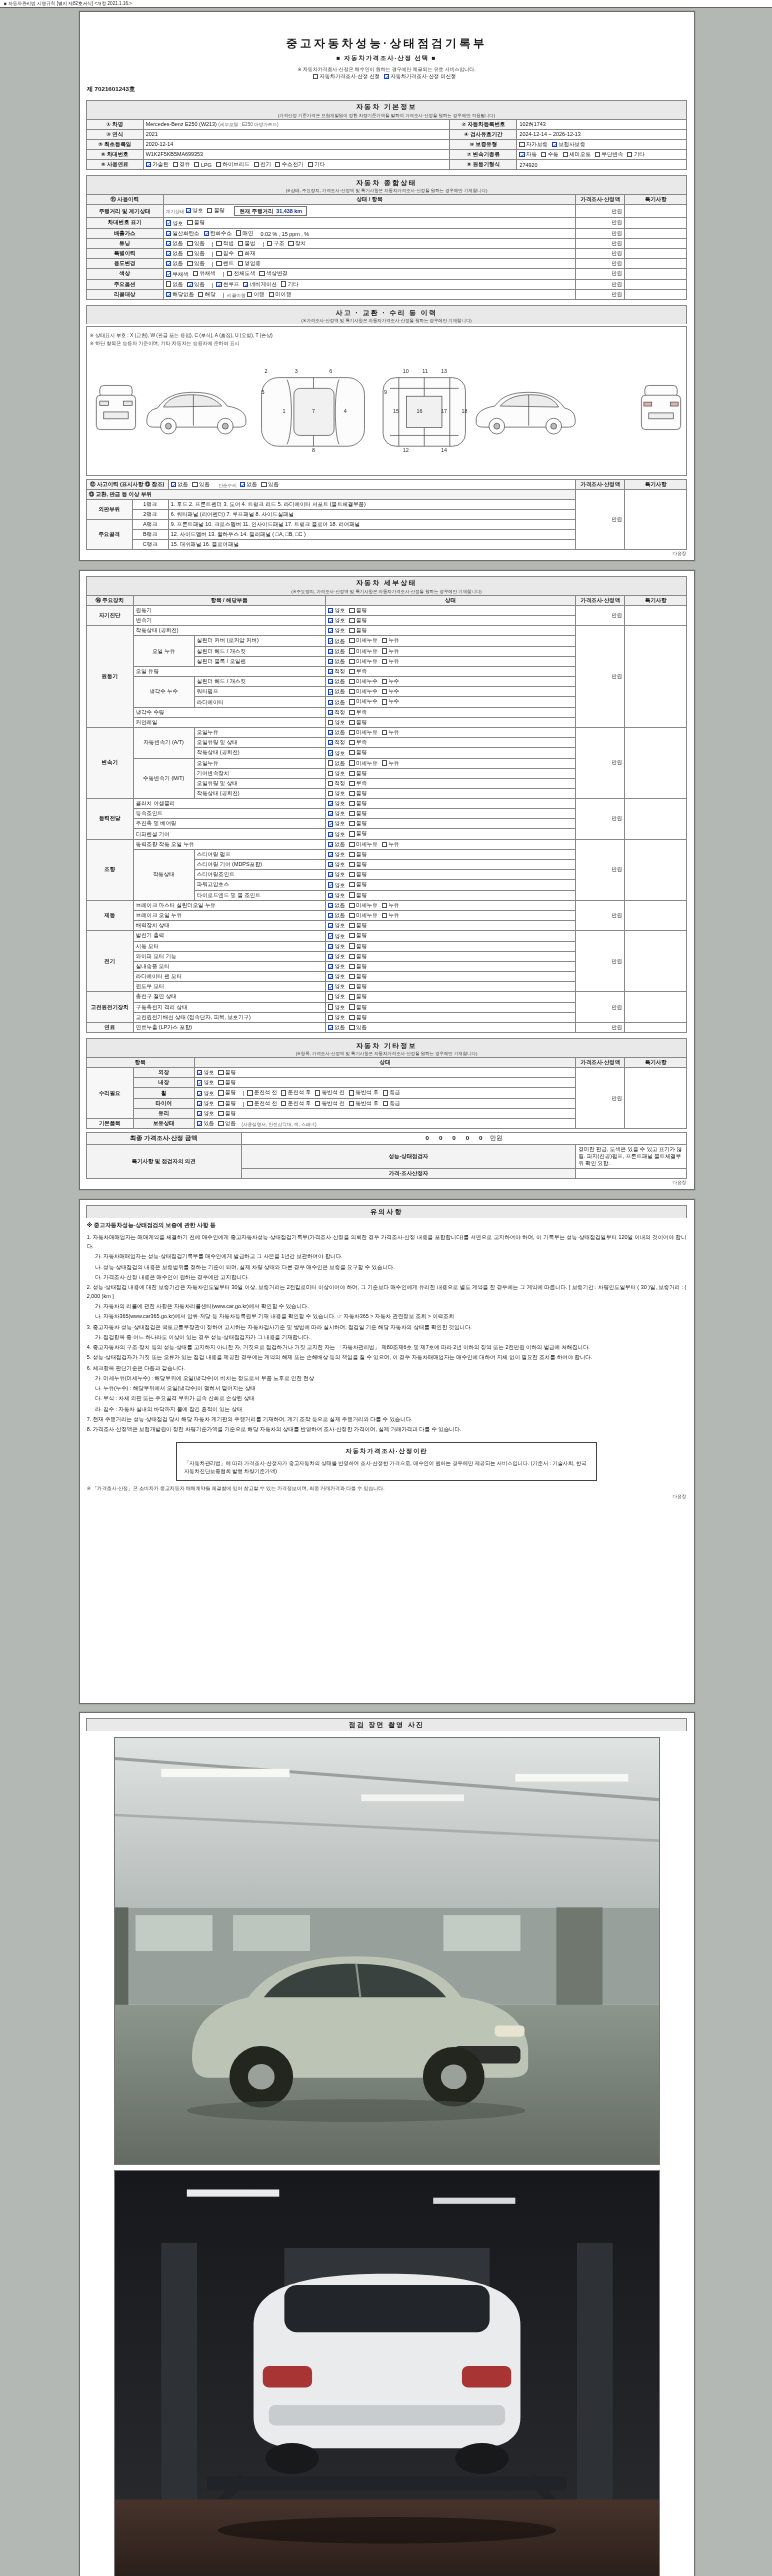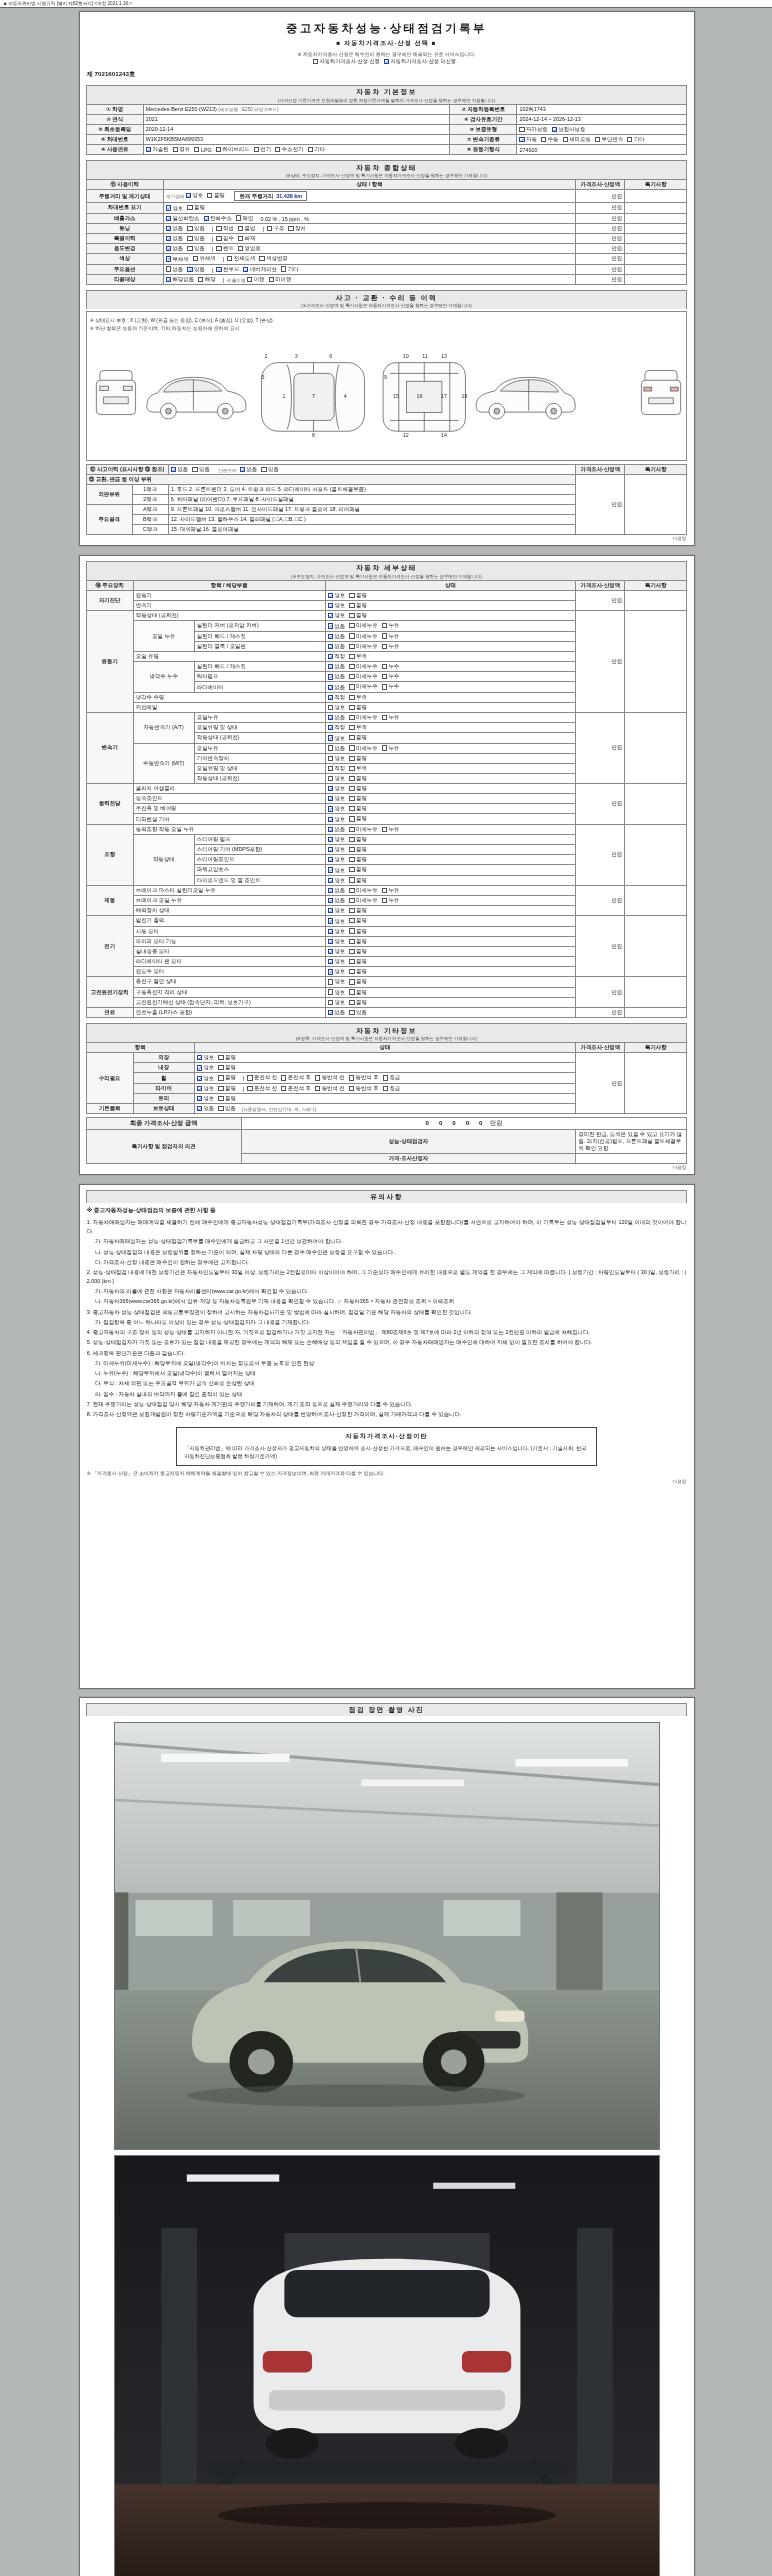--- a/index.html
+++ b/index.html
@@ -2,21 +2,21 @@
 <html style="font-size:8.2px"><head>
 <meta charset="utf-8">
 <style>
   * { box-sizing: border-box; margin: 0; padding: 0; }
   html,body { width:773px; background:#b4b8b5; font-family:"Liberation Sans","DejaVu Sans",sans-serif; color:#1a1a1a; }
   .topstrip { background:#fff; border-bottom:0.5px solid #666; padding:1px 4.1px; font-size:4.6px; color:#333; }
   .page { width:616px; margin:3.1px auto 0 auto; }
   .panel { background:#fff; border:0.5px solid #6f6f6f; margin-bottom:8.2px; padding:5.2px 6.2px 4.1px 6.2px; box-shadow:0 0 0 0.5px #9a9e9b; }
   .nextpage { text-align:right; font-size:4.6px; color:#555; padding:1px 1px 0 0; }
   
-  .title-wrap { text-align:center; padding:4.1px 0 2.1px 0; }
+  .title-wrap { text-align:center; padding:4.1px 0 2.1px 0;margin-top:15px; }
   .doc-title { font-size:11.3px; font-weight:bold; letter-spacing:2.6px; }
   .doc-subtitle { font-size:6.2px; font-weight:bold; margin-top:3.1px; letter-spacing:1px; }
   .select-note { font-size:4.9px; color:#333; margin-top:2.1px; }
   .select-opts { font-size:5.2px; margin-top:1.5px; }
   .doc-no { text-align:left; font-size:6.2px; font-weight:bold; margin:3.1px 0 1px 1px; }
   
   .sec-bar { background:#e9e9e9; border:0.5px solid #8a8a8a; border-bottom:none; text-align:center; padding:1.5px 1px 1px 1px; margin-top:5.2px; }
   .sec-bar .t { font-size:6.7px; font-weight:bold; letter-spacing:1.5px; }
   .sec-bar .n { display:block; font-size:4.4px; font-weight:normal; color:#444; margin-top:0.5px; }
   

